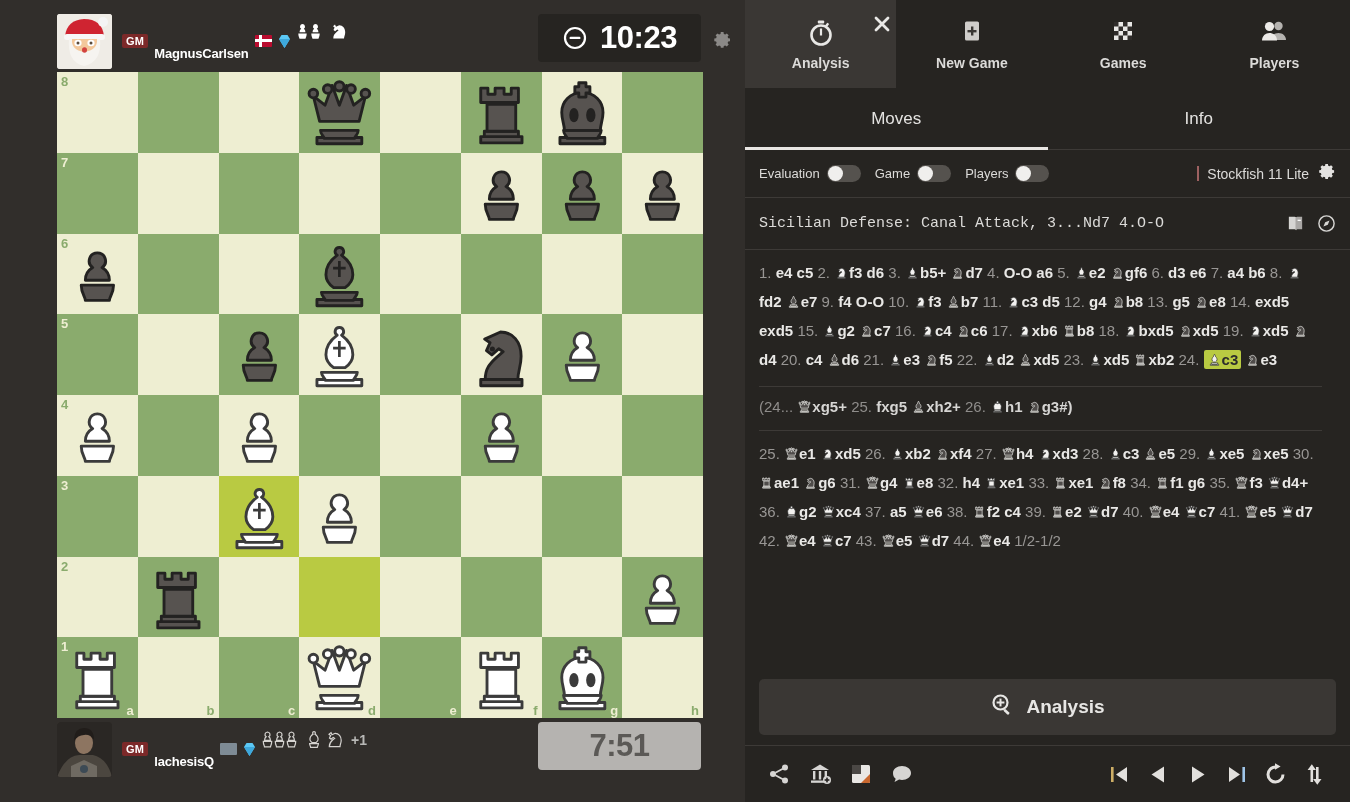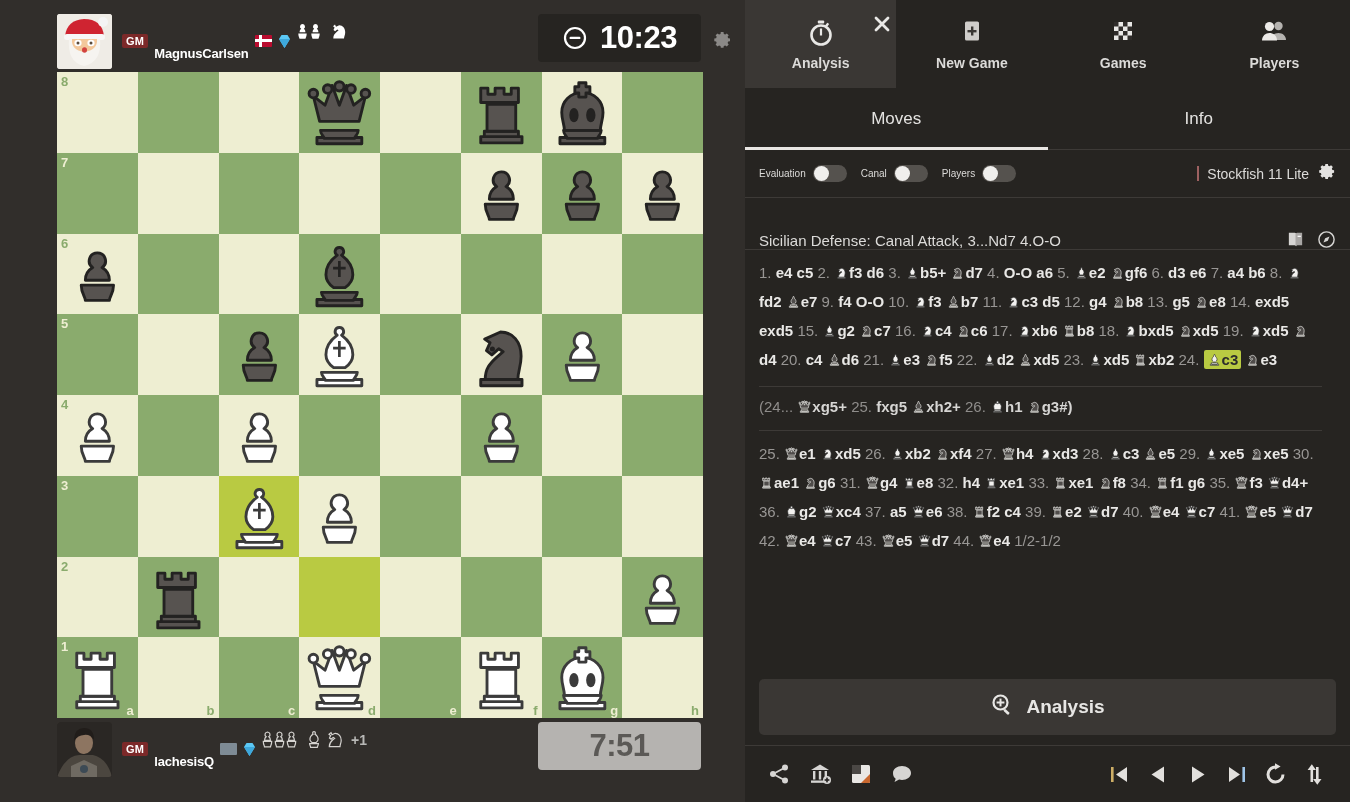--- a/index.html
+++ b/index.html
@@ -70,28 +70,28 @@
   .tab-top .ico { width: 30px; height: 30px; display: flex; align-items: center; justify-content: center; }
   .close-x { position: absolute; left: 128px; top: 15px; width: 18px; height: 18px; cursor: pointer; }
 
   .subtabs { display: flex; height: 62px; border-bottom: 1px solid #3d3a37; }
   .subtab { flex: 1; display: flex; align-items: center; justify-content: center; color: #e3e2e0; font-size: 17px; cursor: pointer; position: relative; }
   .subtab.active { font-weight: normal; }
   .subtab.active::after { content: ""; position: absolute; bottom: -1px; left: 0; right: 0; height: 3px; background: #e8e6e3; }
 
   .ctrlrow { display: flex; align-items: center; height: 48px; padding: 0 14px; gap: 14px; border-bottom: 1px solid #3d3a37; }
   .ctrl { display: flex; align-items: center; gap: 7px; }
-  .ctrl .cl { color: #dcdbd9; font-size: 10px; }
+  .ctrl .cl { color: #dcdbd9; font-size: 13px; }
   .toggle { width: 34px; height: 17px; border-radius: 9px; background: #55524e; position: relative; cursor: pointer; }
   .toggle .knob { position: absolute; left: 1px; top: 1px; width: 15px; height: 15px; border-radius: 50%; background: #f0efed; }
   .engine { margin-left: auto; display: flex; align-items: center; gap: 8px; }
   .engine .bar { width: 2px; height: 15px; background: #9d6161; }
   .engine .et { color: #dcdbd9; font-size: 14px; }
 
-  .opening { height: 52px; display: flex; align-items: flex-end; padding: 0 14px; border-bottom: 1px solid #3d3a37; gap: 20px; }
+  .opening { height: 52px; display: flex; align-items: center; padding: 0 14px; border-bottom: 1px solid #3d3a37; gap: 20px; font-family: Liberation Mono, monospace; }
   .opening .ot { color: #dcdbd9; font-size: 15px; flex: 1; }
   .op-icons { display: flex; gap: 12px; }
 
   .moves-area { flex: 1; overflow: hidden; padding: 10px 28px 0 14px; }
   .moveblock { color: #d8d7d5; font-size: 15px; line-height: 26px; }
   .moveblock .num { color: #989694; font-weight: normal; }
   .moveblock .mv { color: #e9e8e6; font-weight: bold; }
   .moveblock .mv.hlmove { background: #b9ca42; color: #2c2c2c; border-radius: 2px; padding: 1px 3px; }
   .variation { color: #b7b5b3; font-size: 15px; line-height: 26px; margin: 10px 0 10px 0;
                border-top: 1px solid #3d3a37; border-bottom: 1px solid #3d3a37; padding: 7px 0; }
@@ -626,21 +626,21 @@
     </div>
 
     <div class="ctrlrow">
       <div class="ctrl">
         <span class="cl">Evaluation</span>
         <span class="toggle">
             <span class="knob"></span>
           </span>
       </div>
       <div class="ctrl">
-        <span class="cl">Canal</span>
+        <span class="cl">Game</span>
         <span class="toggle">
             <span class="knob"></span>
           </span>
       </div>
       <div class="ctrl">
         <span class="cl">Players</span>
         <span class="toggle">
             <span class="knob"></span>
           </span>
       </div>

